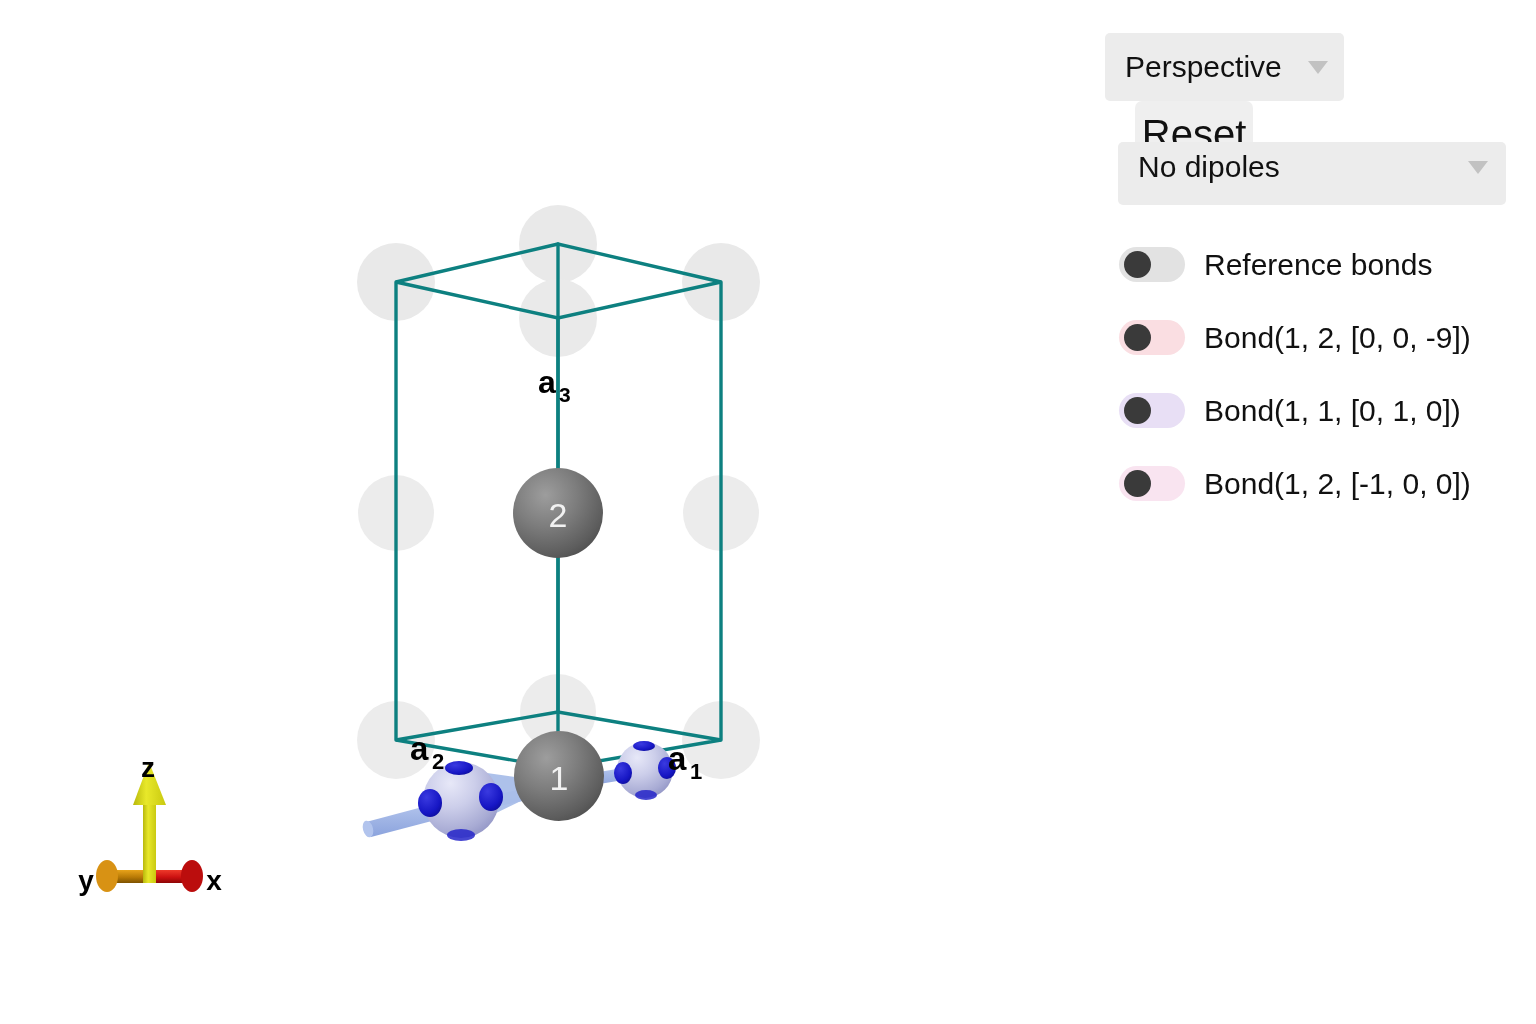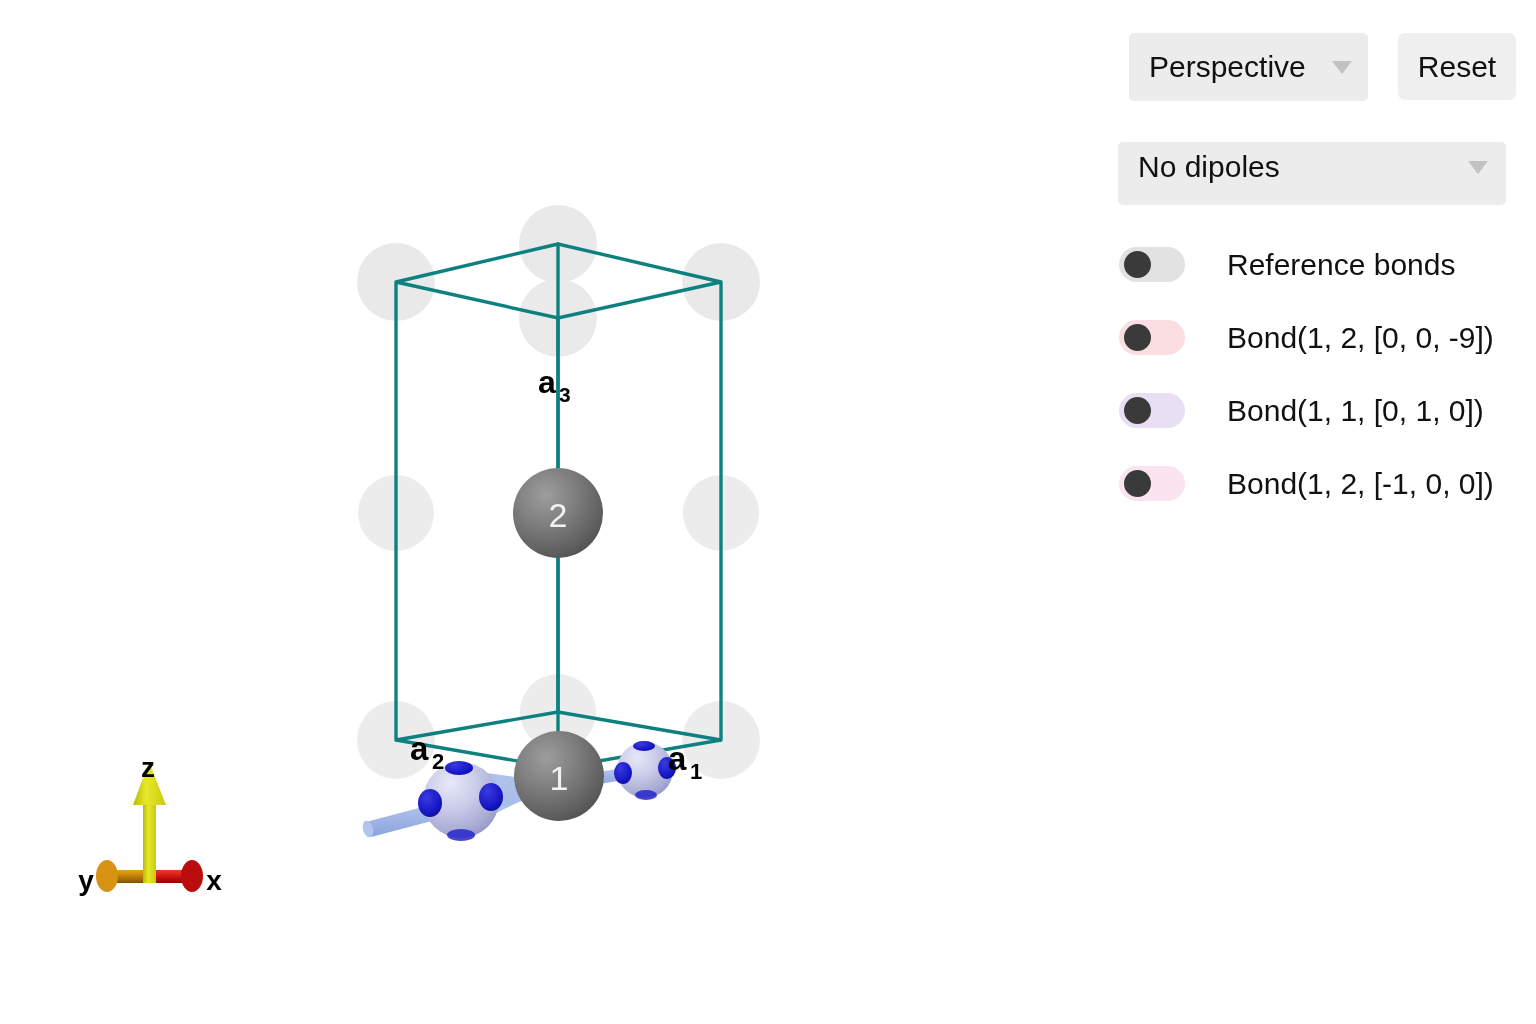--- a/index.html
+++ b/index.html
@@ -35,24 +35,25 @@
   #panel {
     position: absolute;
     left: 1090px;
     top: 0;
     width: 446px;
     height: 1024px;
   }
 
   .ctl-row-top {
     position: absolute;
-    left: 39px;
+    left: 15px;
     top: 33px;
     display: flex;
     align-items: flex-start;
+    flex-direction: column;
   }
   .dropdown {
     background: #ececec;
     border: none;
     border-radius: 5px;
     height: 68px;
     display: flex;
     align-items: center;
     justify-content: space-between;
     padding: 0 16px 0 20px;
@@ -76,21 +77,21 @@
   }
   #dd-projection { width: 239px; }
   #btn-reset {
     background: #efefef;
     border: none;
     border-radius: 7px;
     height: 67px;
     width: 118px;
     margin-left: 30px;
     font-family: "Liberation Sans", sans-serif;
-    font-size: 30px;
+    font-size: 40px;
     color: #111;
     cursor: pointer;
     padding: 0;
   }
   #dd-dipoles {
     position: absolute;
     left: 28px;
     top: 142px;
     width: 388px;
     height: 63px;
@@ -124,21 +125,21 @@
     position: absolute;
     top: 4px;
     left: 5px;
     width: 27px;
     height: 27px;
     border-radius: 50%;
     background: #3a3a3a;
   }
   .switch.on .knob { left: 34px; }
   .toggle-label {
-    margin-left: 42px;
+    margin-left: 19px;
     font-size: 30px;
     color: #111;
     line-height: 1;
     white-space: nowrap;
   }
 </style>
 </head>
 <body>
 
 <div id="viewport">

